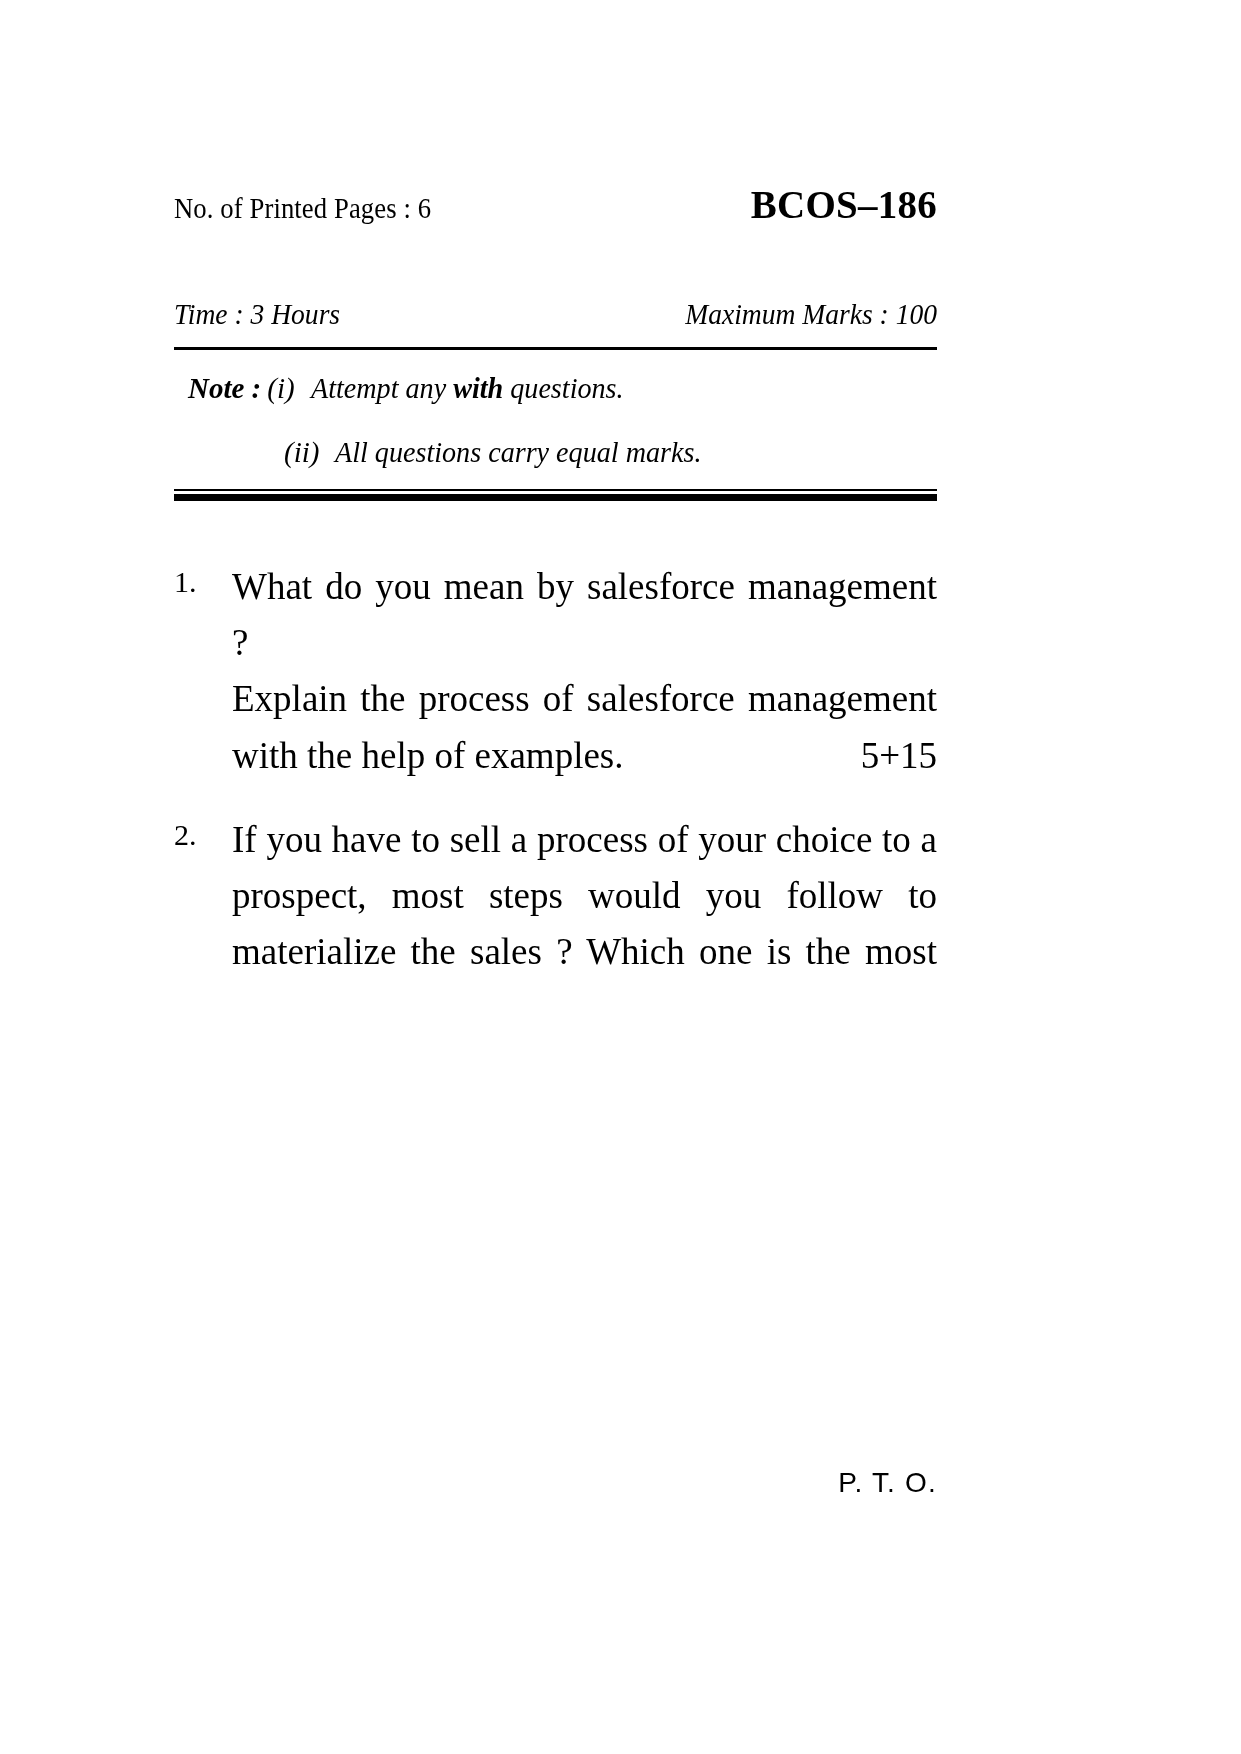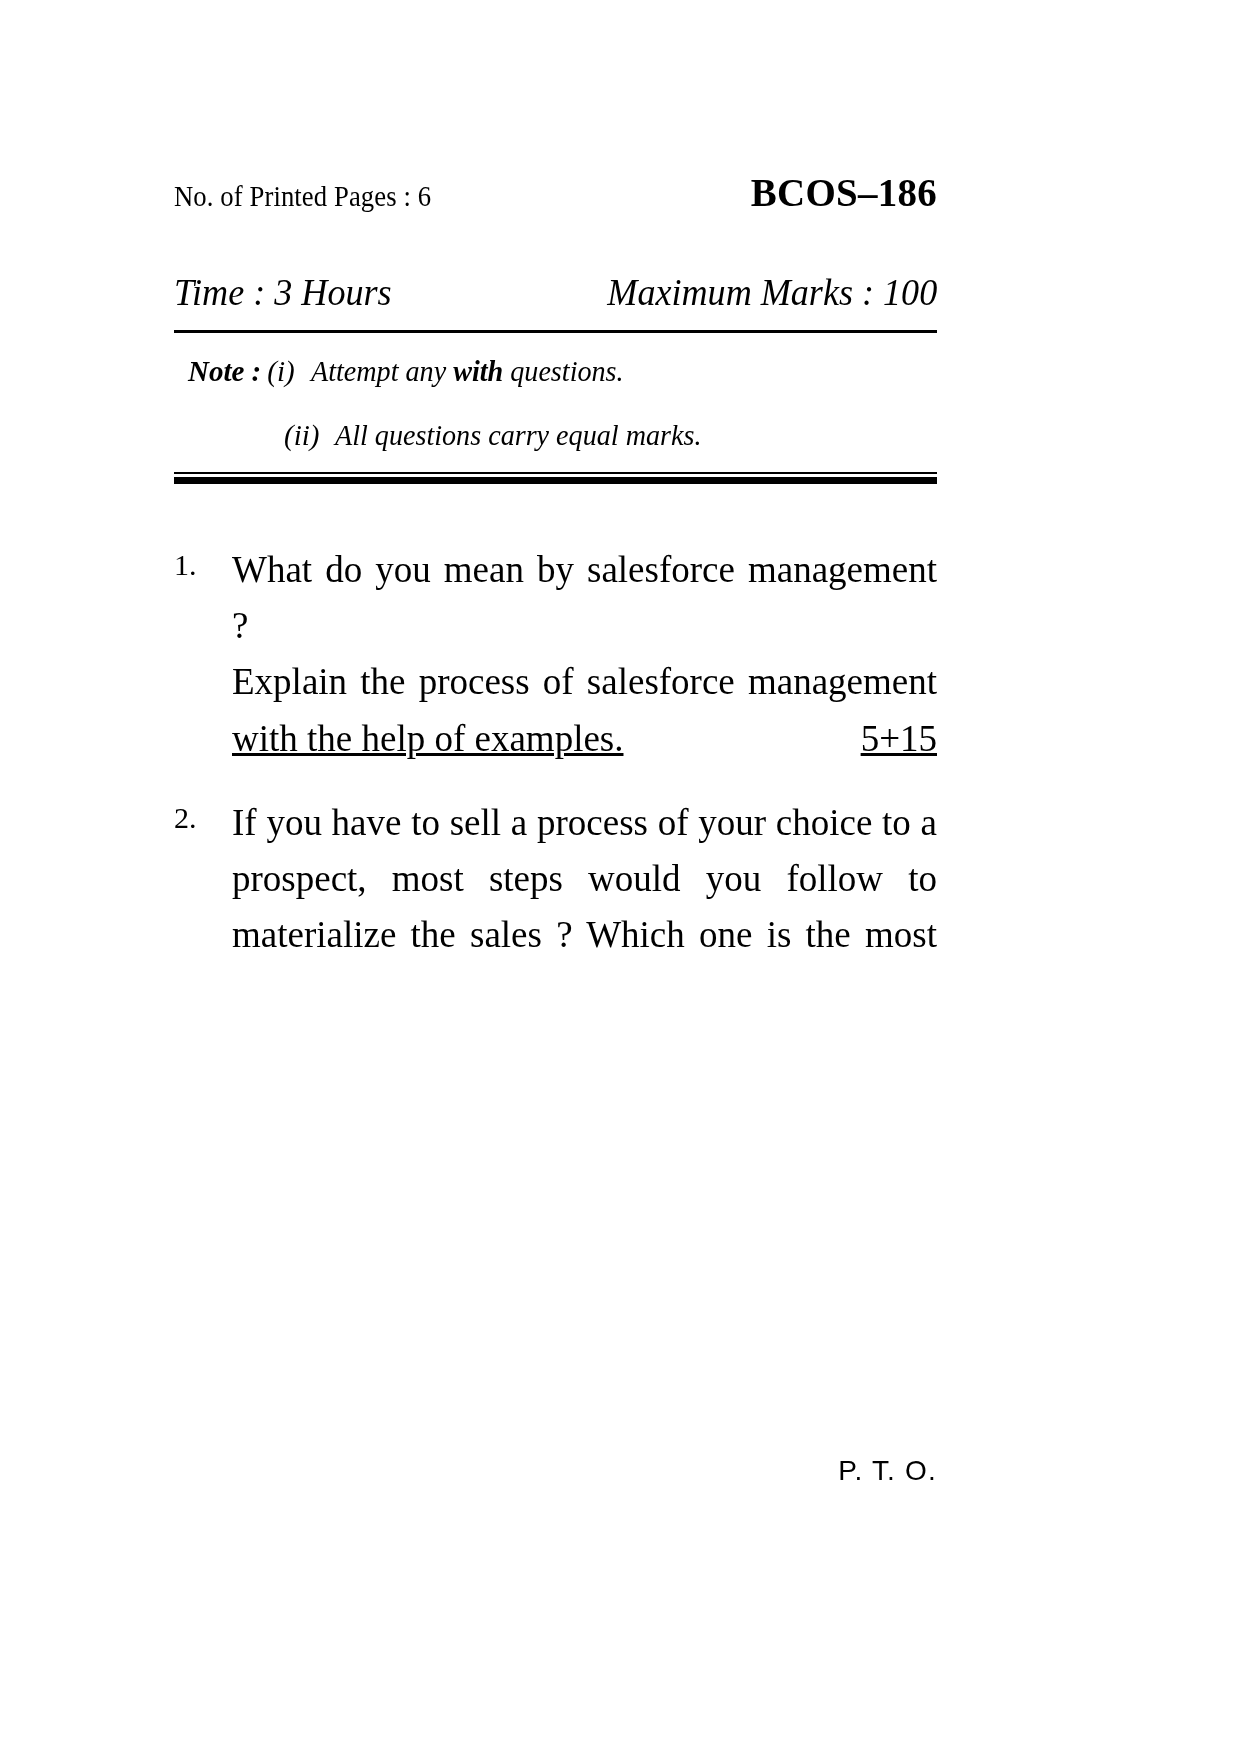--- a/index.html
+++ b/index.html
@@ -22,21 +22,21 @@
     left: 0; top: 0;
     width: 1241px;
     height: 1754px;
     background: #fff;
   }
 
   
   .content {
     position: absolute;
     left: 174px;
-    top: 0;
+    top: 12px;
     width: 763px;
   }
 
   
   .header-row {
     display: flex;
     align-items: baseline;
     justify-content: space-between;
     margin-top: 168px;
     height: 44px;
@@ -104,22 +104,22 @@
   }
   .subject-line-1 { margin-bottom: 39px; }
   .subject-line-2 { margin-bottom: 0; }
 
   
   .time-marks {
     display: flex;
     justify-content: space-between;
     align-items: baseline;
     font-style: italic;
-    font-size: 38px;
-    margin-top: 58px;
+    font-size: 29px;
+    margin-top: 74px;
     white-space: nowrap;
   }
   .time-marks .tm-left { transform: scaleX(0.95); transform-origin: left center; }
   .time-marks .tm-right { transform: scaleX(0.95); transform-origin: right center; }
 
   
   .rule-single {
     border-top: 3px solid #000;
     margin-top: 16px;
     width: 100%;
@@ -191,21 +191,20 @@
   }
   
   .q-text-justified {
     text-align: justify;
     text-align-last: justify;
   }
   .q-final-line {
     display: flex;
     justify-content: space-between;
     align-items: flex-end;
-    text-decoration: underline;
   }
   .q-marks {
     white-space: nowrap;
     padding-left: 24px;
   }
 
   
   .pto {
     position: absolute;
     right: 0;

